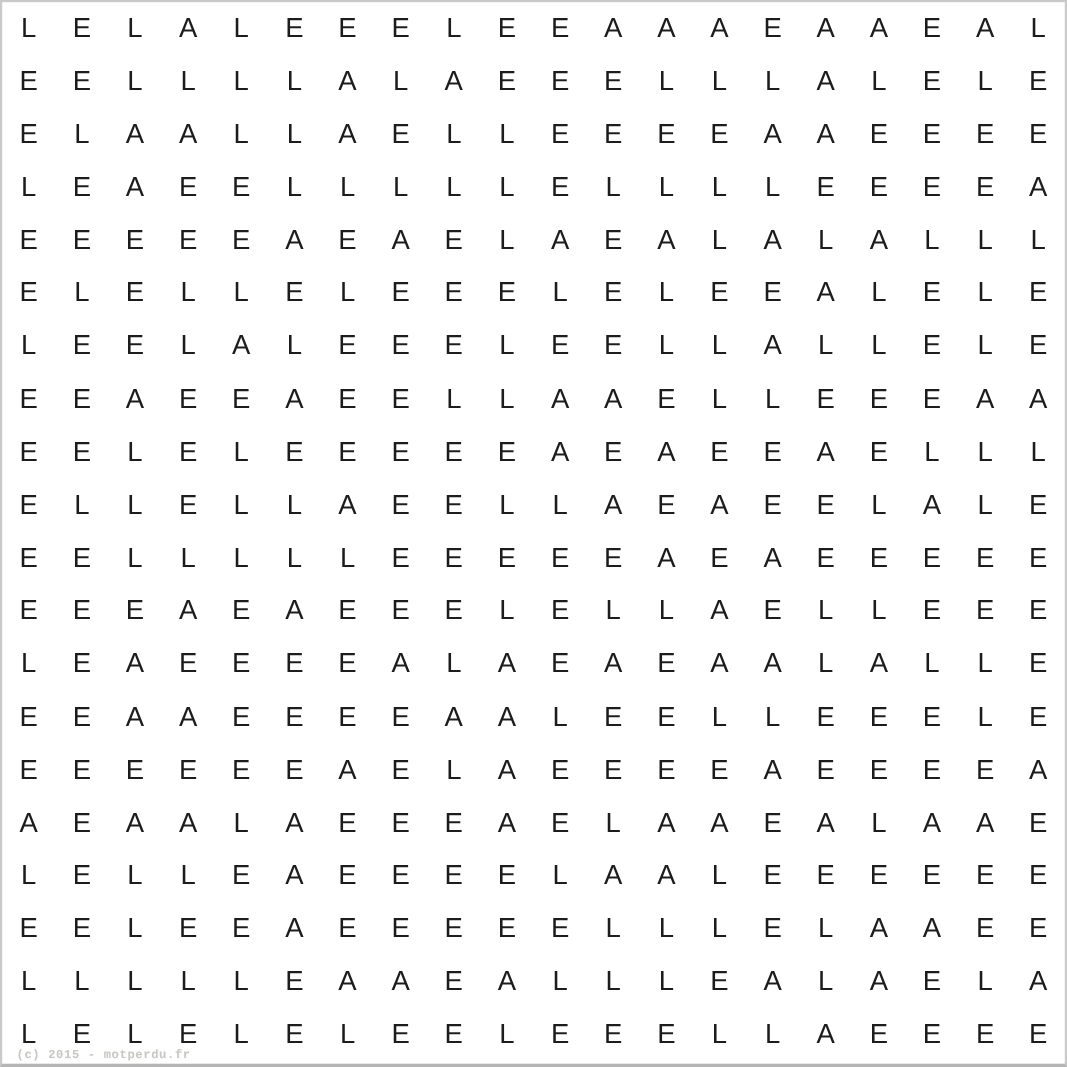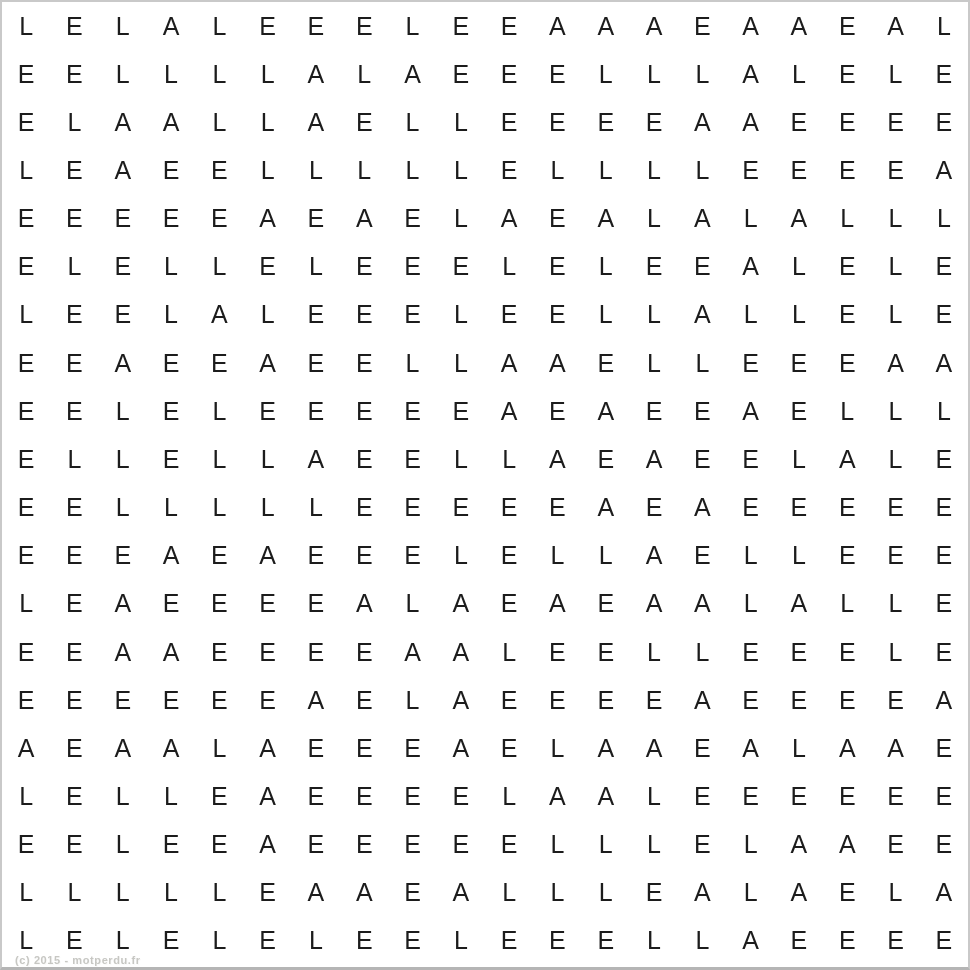--- a/index.html
+++ b/index.html
@@ -43,20 +43,21 @@
   #copyright {
     position: absolute;
     left: 13px;
     bottom: 1px;
     font-size: 11px;
     font-weight: bold;
     letter-spacing: 0.6px;
     color: var(--copyright-color, #c7c7c3);
     text-shadow: 1px 1px 0 #fafafa;
     white-space: nowrap;
+    font-family: Liberation Mono, monospace;
   }
 </style>
 </head>
 <body>
 
 <div id="puzzle-page" style="--page-bg: #ffffff; --border-color: #c9c9c9; --border-bottom-color: #b5b5b5; --letter-color: #1c1c1c; --copyright-color: #c7c7c3;">
   <div id="letter-grid">
       <div class="cell">L</div>
       <div class="cell">E</div>
       <div class="cell">L</div>

